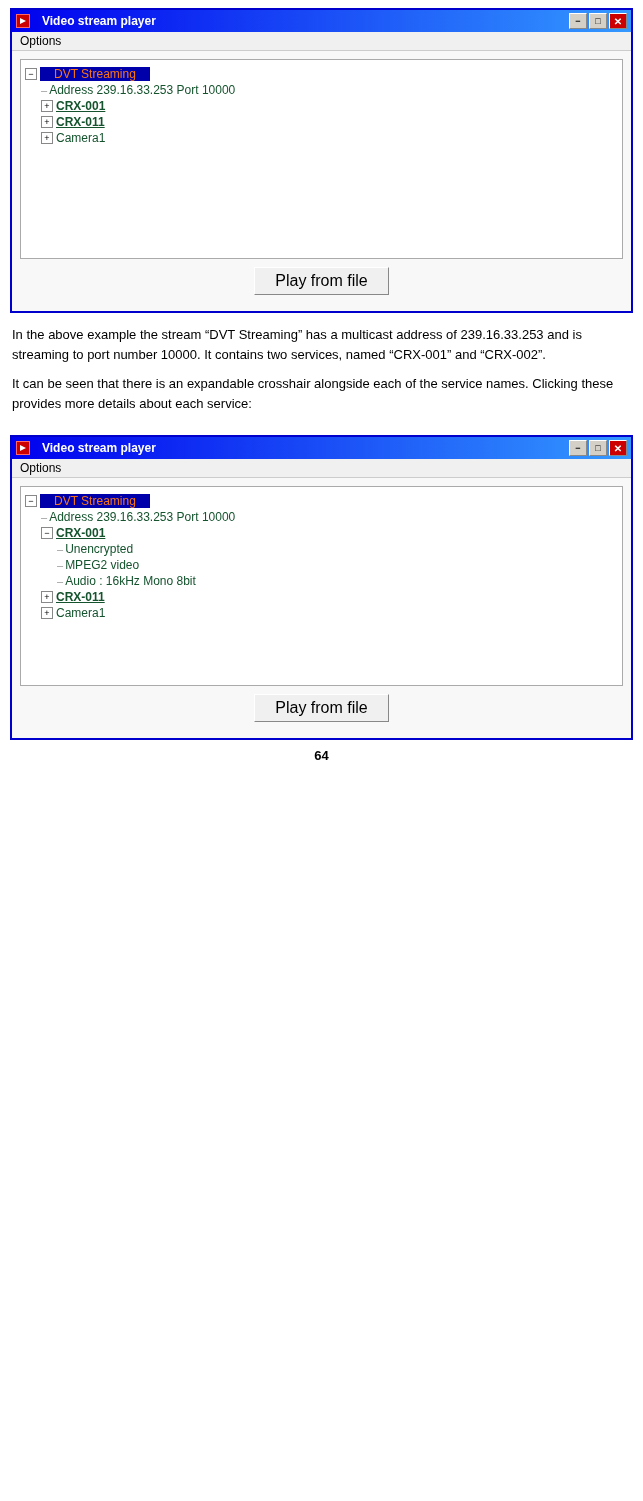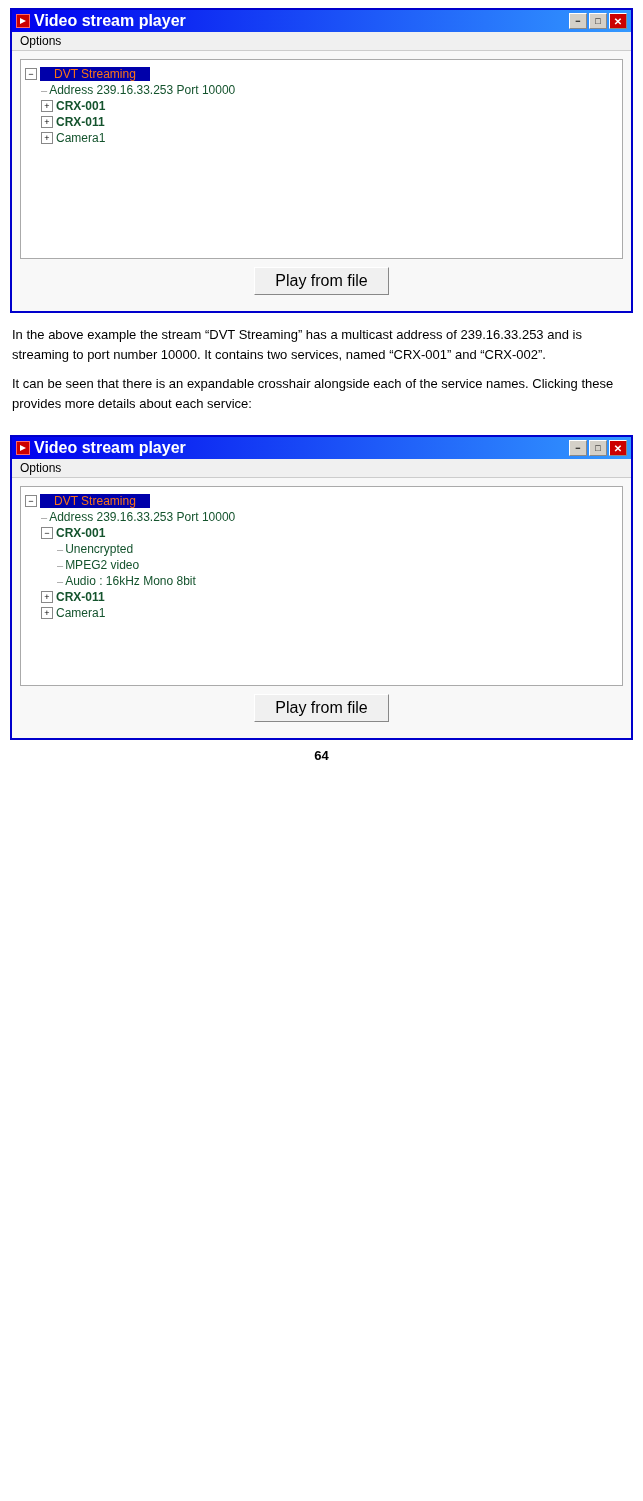--- a/index.html
+++ b/index.html
@@ -28,24 +28,24 @@
       display: flex;
       align-items: center;
       justify-content: space-between;
       padding: 2px 4px;
       height: 22px;
     }
 
     .window-title-left {
       display: flex;
       align-items: center;
-      gap: 4px;
+      gap: 12px;
       color: white;
       font-weight: bold;
-      font-size: 16px;
+      font-size: 12px;
     }
 
     .window-title-icon {
       width: 14px;
       height: 14px;
       background: #cc0000;
       border: 1px solid #ff6666;
       display: flex;
       align-items: center;
       justify-content: center;
@@ -125,20 +125,21 @@
       color: #f97316;
       padding: 0 14px;
     }
 
     .tree-label {
       color: #14532d;
     }
 
     .tree-label-bold {
       font-weight: bold;
+      text-decoration: underline;
     }
 
     .tree-indent-1 { padding-left: 16px; }
     .tree-indent-2 { padding-left: 32px; }
 
     .btn-play-from-file {
       display: block;
       margin: 8px auto;
       padding: 4px 20px;
       background: #f0f0f0;

